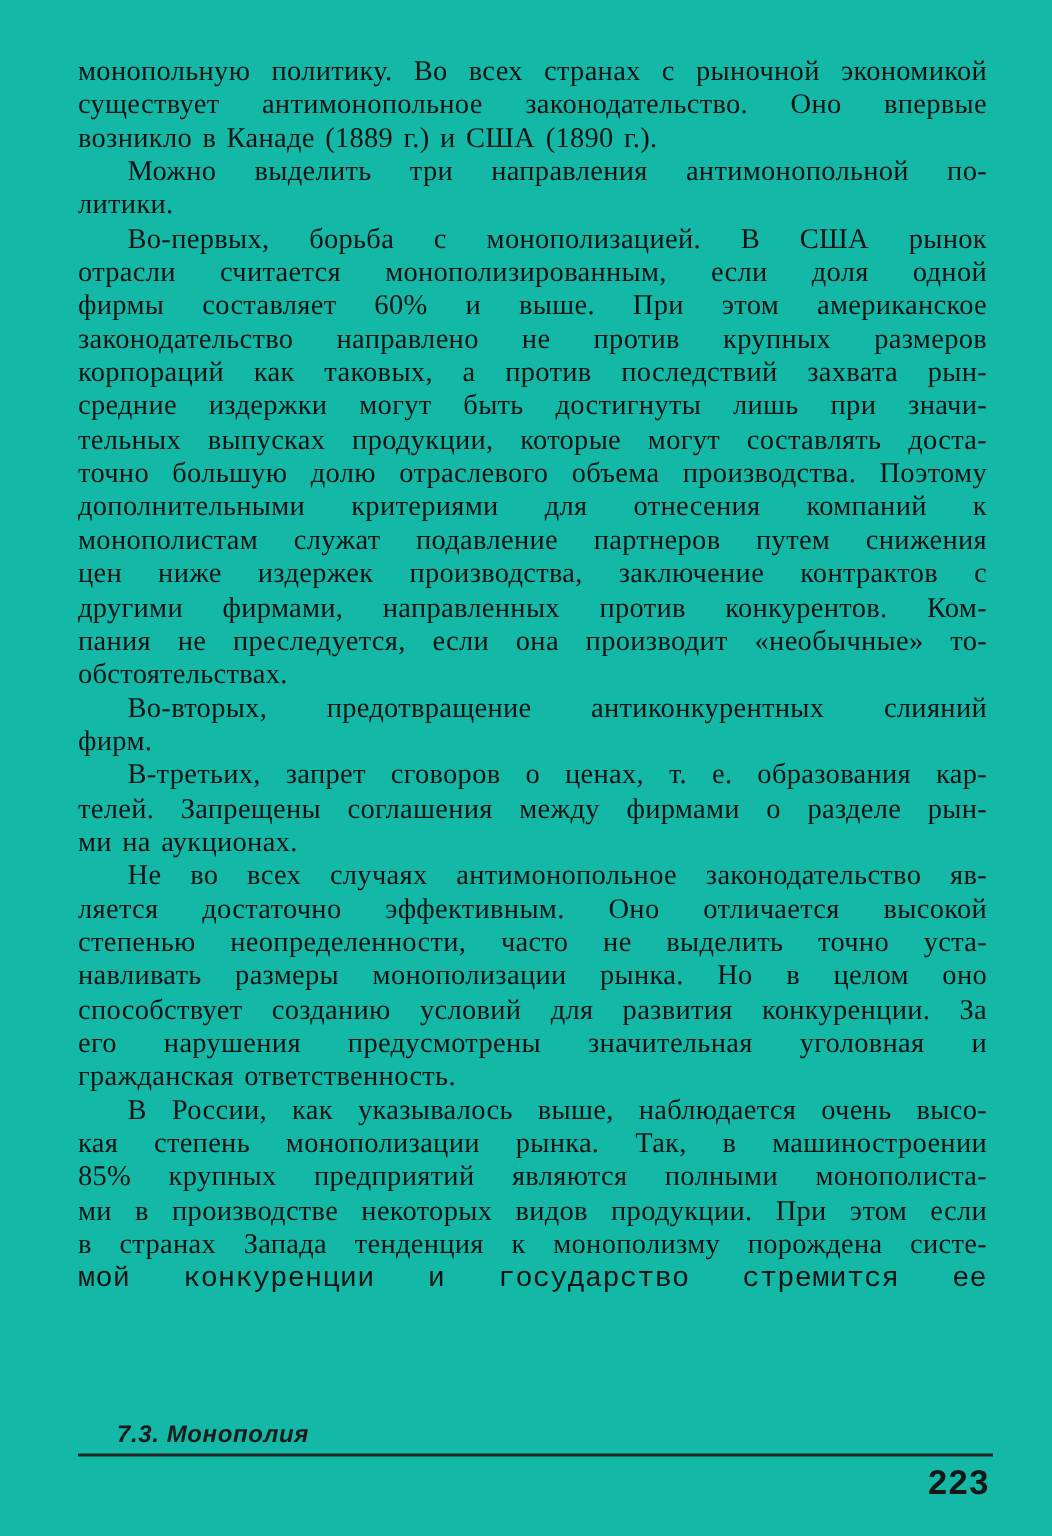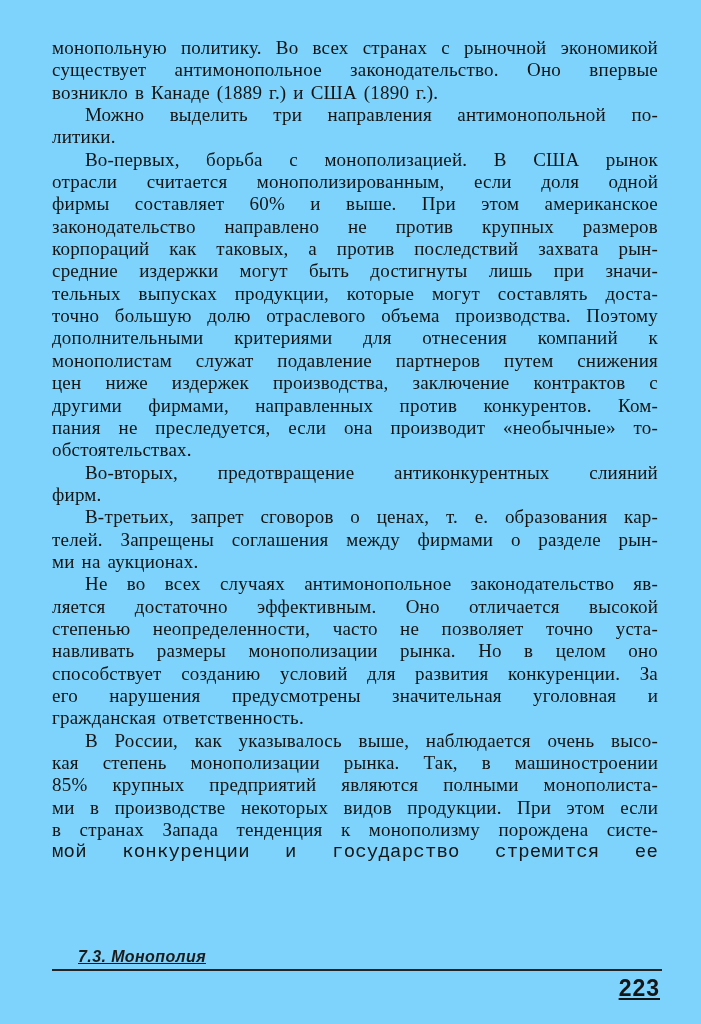--- a/index.html
+++ b/index.html
@@ -4,21 +4,21 @@
 <style>
   html, body {
     margin: 0;
     padding: 0;
     background: #e9e9e7;
   }
   .page {
     position: relative;
     width: 701px;
     height: 1024px;
-    background: #7dd3fc;
+    background: #14b8a6;
     overflow: hidden;
     font-family: "Liberation Serif", "DejaVu Serif", serif;
     color: #141414;
   }
   .text-block {
     position: absolute;
     left: 52px;
     top: 37px;
     width: 606px;
   }
@@ -47,21 +47,20 @@
     font-family: Liberation Mono, monospace;
   }
   .paragraph.indent .line.first {
     text-indent: 33px;
   }
   .footer {
     position: absolute;
     left: 52px;
     width: 610px;
     top: 948px;
-    text-decoration: underline;
   }
   .footer-section-label {
     font-family: "Liberation Sans", sans-serif;
     font-style: italic;
     font-weight: 700;
     font-size: 16px;
     letter-spacing: 0.4px;
     color: #1b1b1b;
     margin-left: 26px;
     margin-bottom: 3px;
@@ -119,21 +118,21 @@
         <div class="line last">фирм.</div>
       </div>
       <div class="paragraph indent">
         <div class="line first">В-третьих, запрет сговоров о ценах, т. е. образования кар-</div>
         <div class="line">телей. Запрещены соглашения между фирмами о разделе рын-</div>
         <div class="line last">ми на аукционах.</div>
       </div>
       <div class="paragraph indent">
         <div class="line first">Не во всех случаях антимонопольное законодательство яв-</div>
         <div class="line">ляется достаточно эффективным. Оно отличается высокой</div>
-        <div class="line">степенью неопределенности, часто не позволяет точно уста-</div>
+        <div class="line">степенью неопределенности, часто не выделить точно уста-</div>
         <div class="line">навливать размеры монополизации рынка. Но в целом оно</div>
         <div class="line">способствует созданию условий для развития конкуренции. За</div>
         <div class="line">его нарушения предусмотрены значительная уголовная и</div>
         <div class="line last">гражданская ответственность.</div>
       </div>
       <div class="paragraph indent continues">
         <div class="line first">В России, как указывалось выше, наблюдается очень высо-</div>
         <div class="line">кая степень монополизации рынка. Так, в машиностроении</div>
         <div class="line">85% крупных предприятий являются полными монополиста-</div>
         <div class="line">ми в производстве некоторых видов продукции. При этом если</div>

